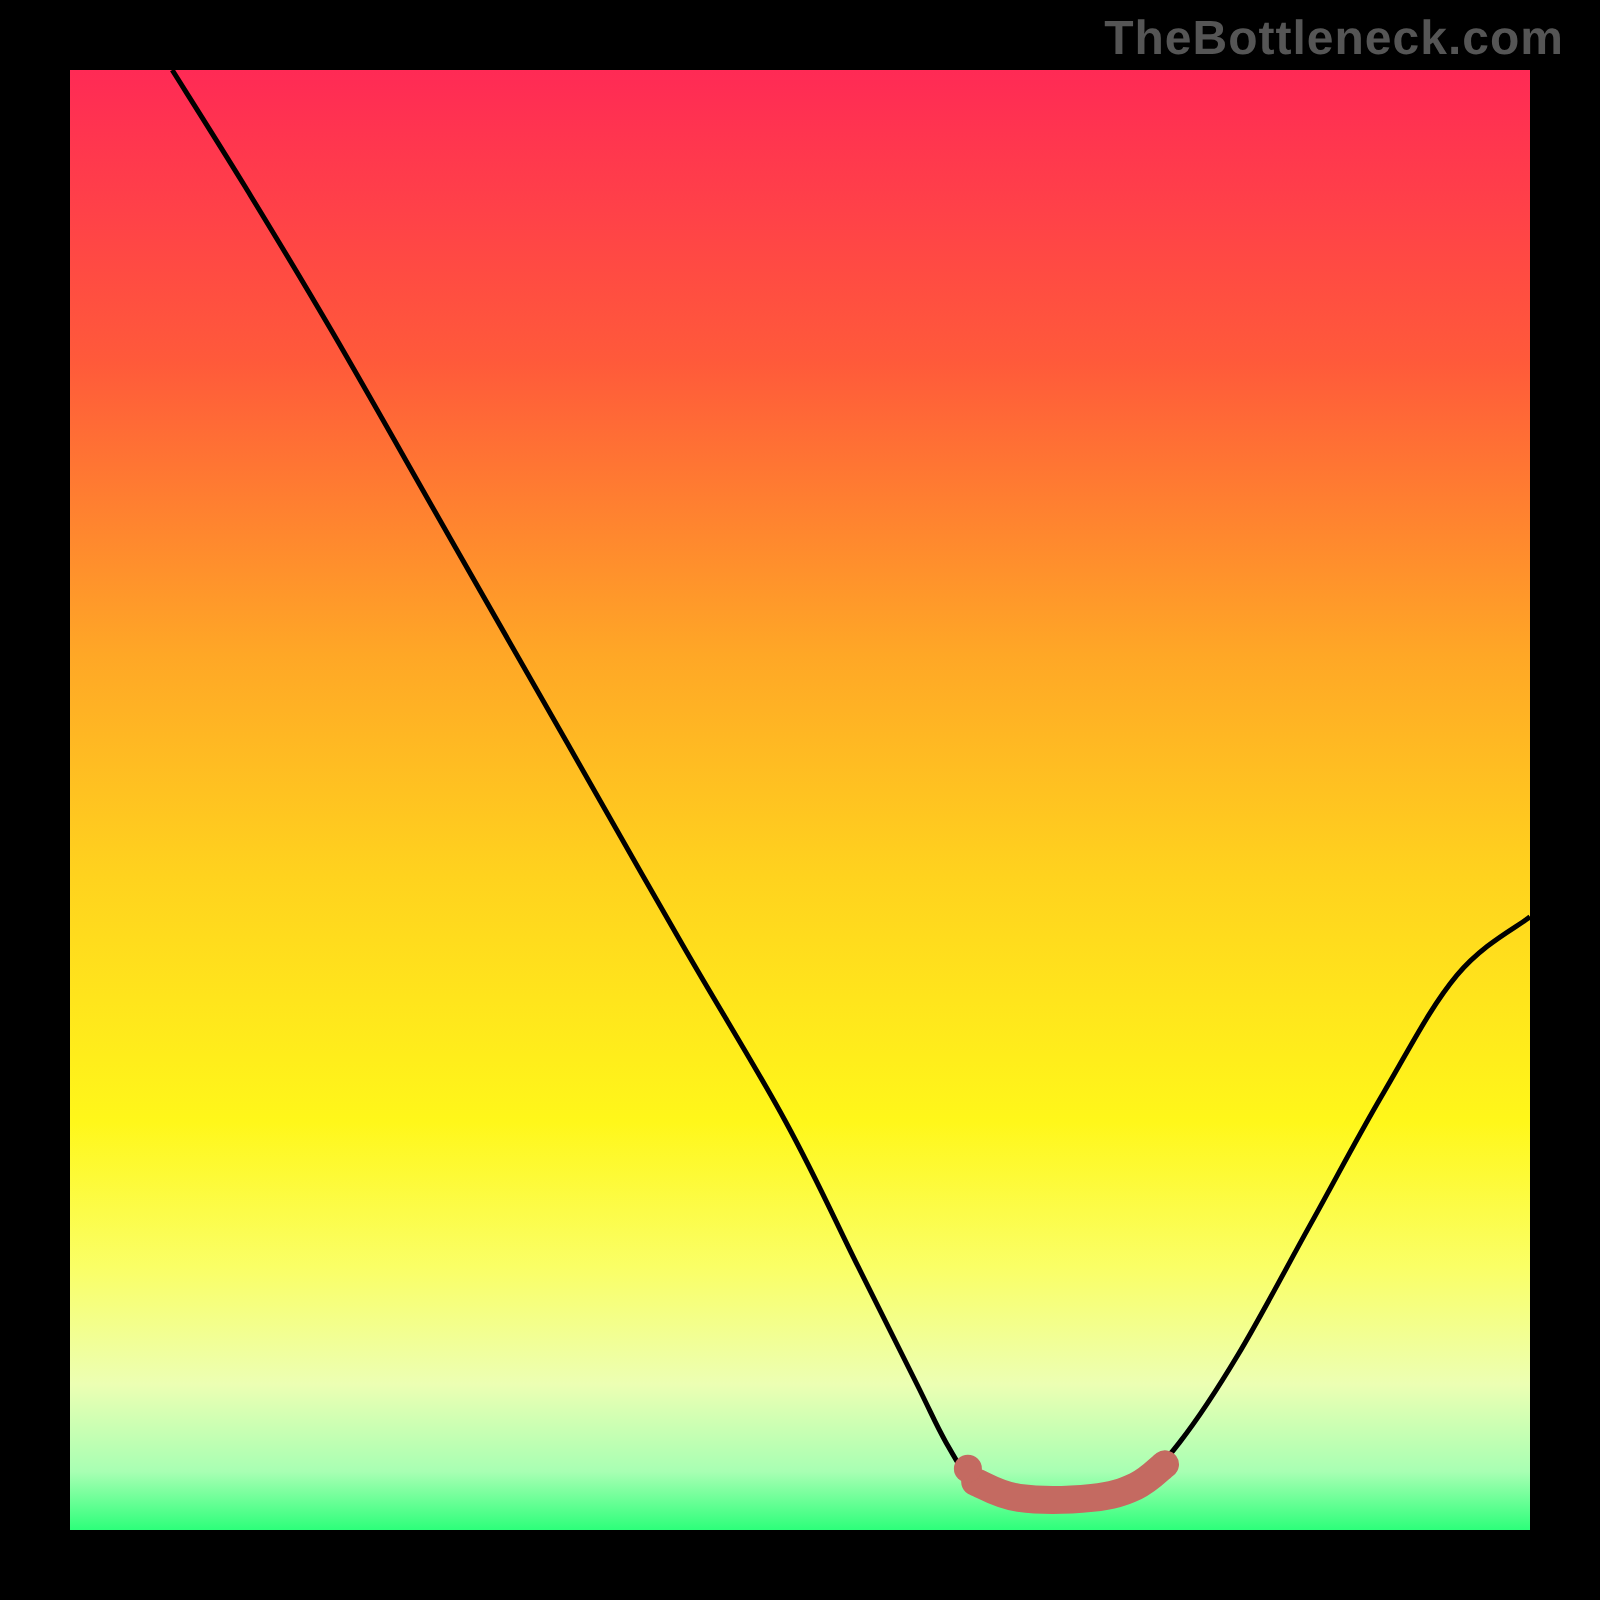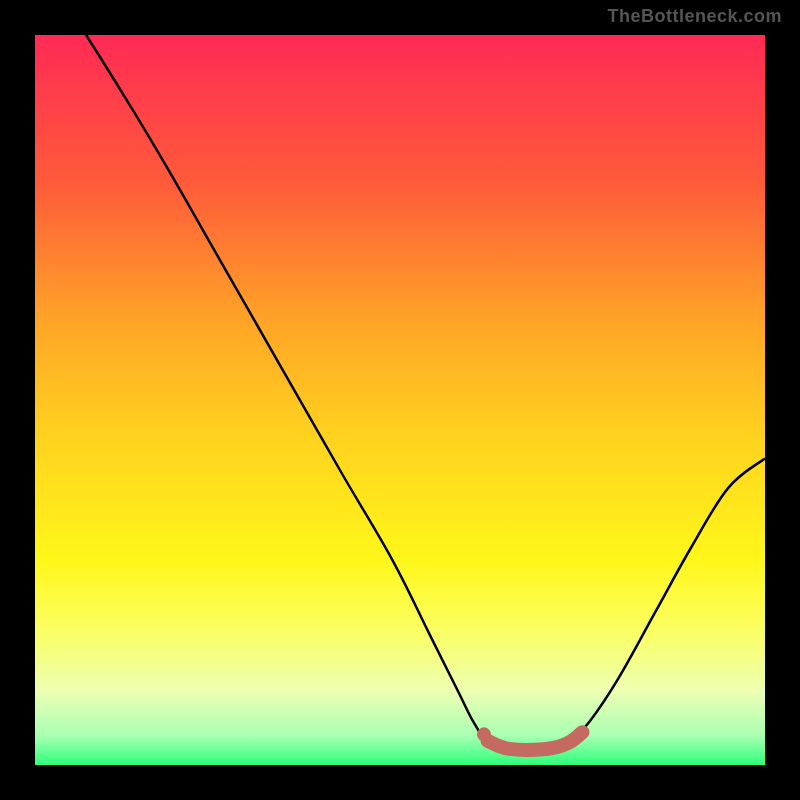--- a/index.html
+++ b/index.html
@@ -14,21 +14,21 @@
     position: relative;
     width: 800px;
     height: 800px;
     background: #000;
   }
   .watermark {
     position: absolute;
     top: 6px;
     right: 18px;
     color: #555;
-    font-size: 18px;
+    font-size: 24px;
     font-weight: bold;
     letter-spacing: 0.5px;
     z-index: 5;
   }
   svg {
     position: absolute;
     left: 0;
     top: 0;
   }
 </style>

